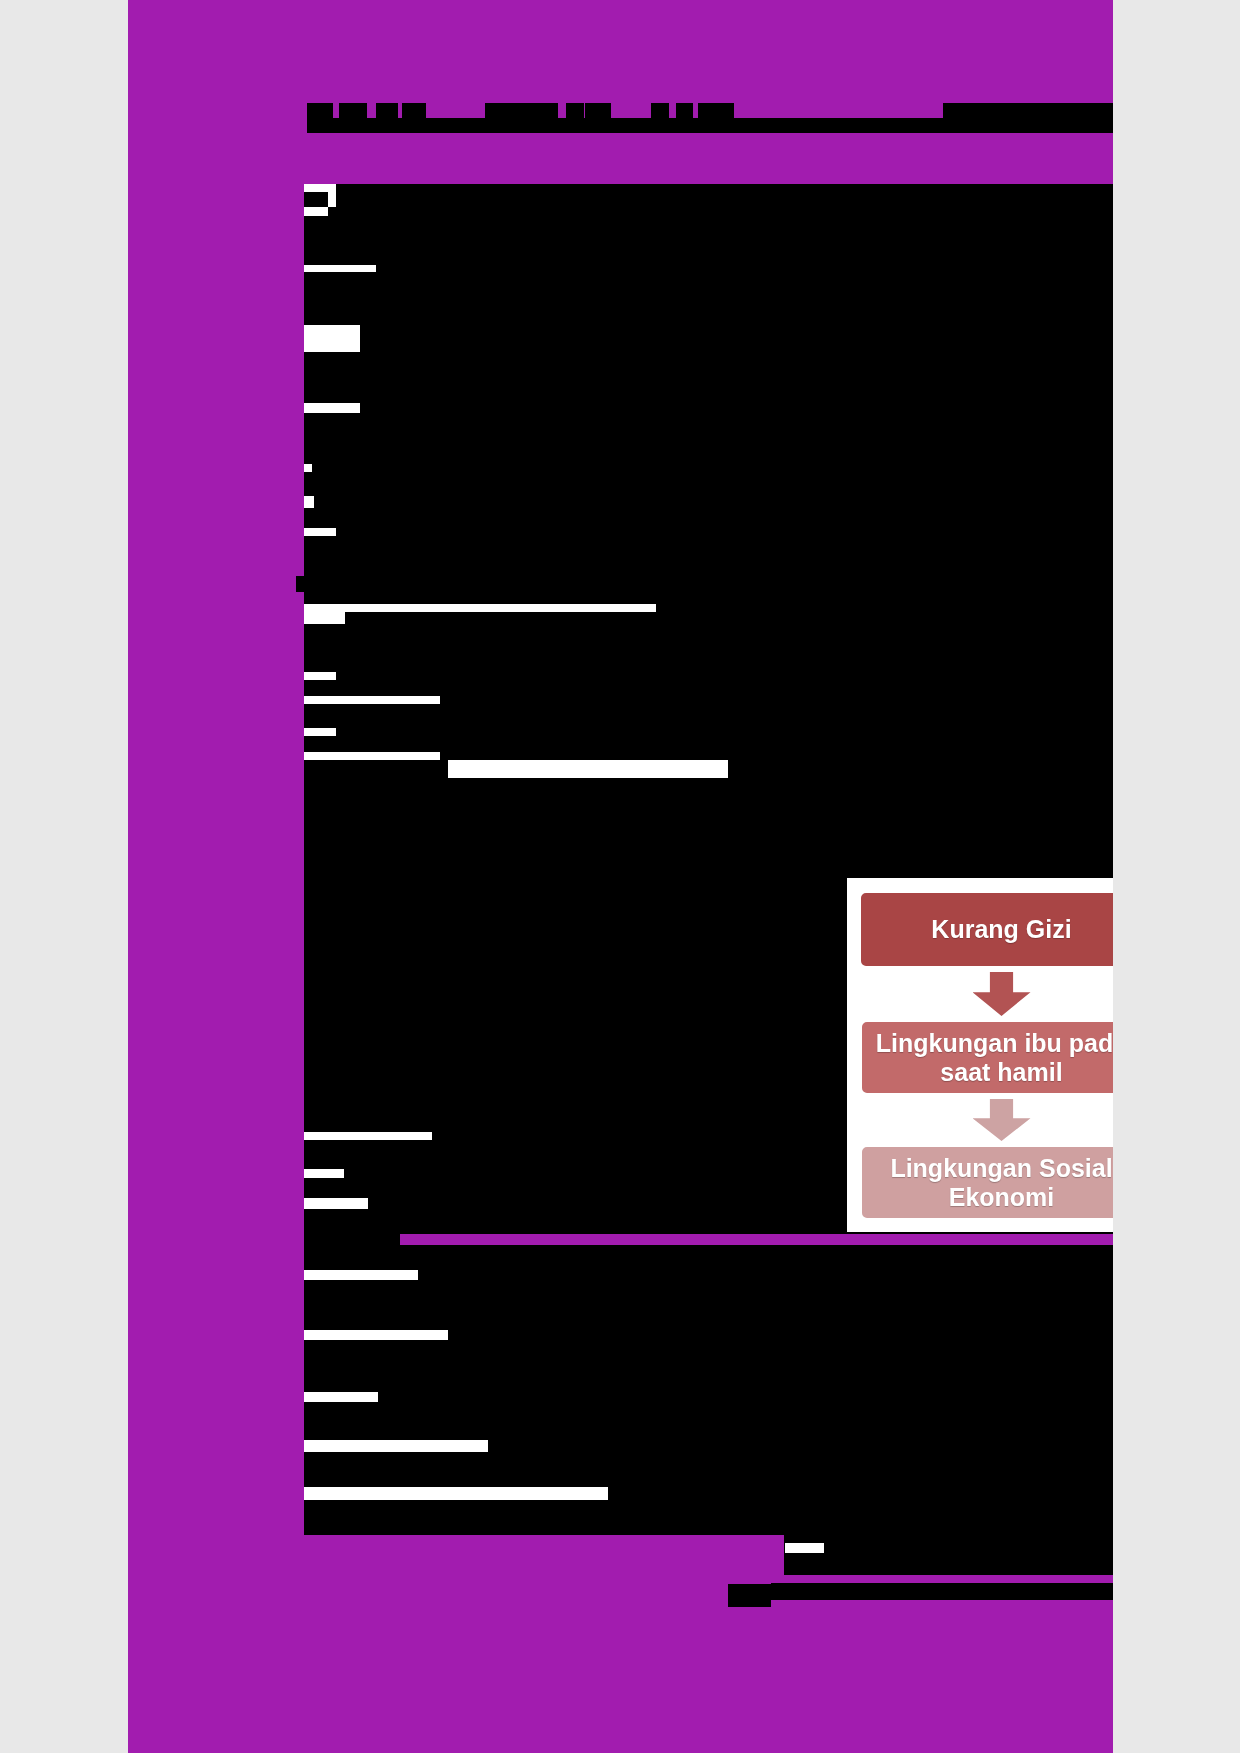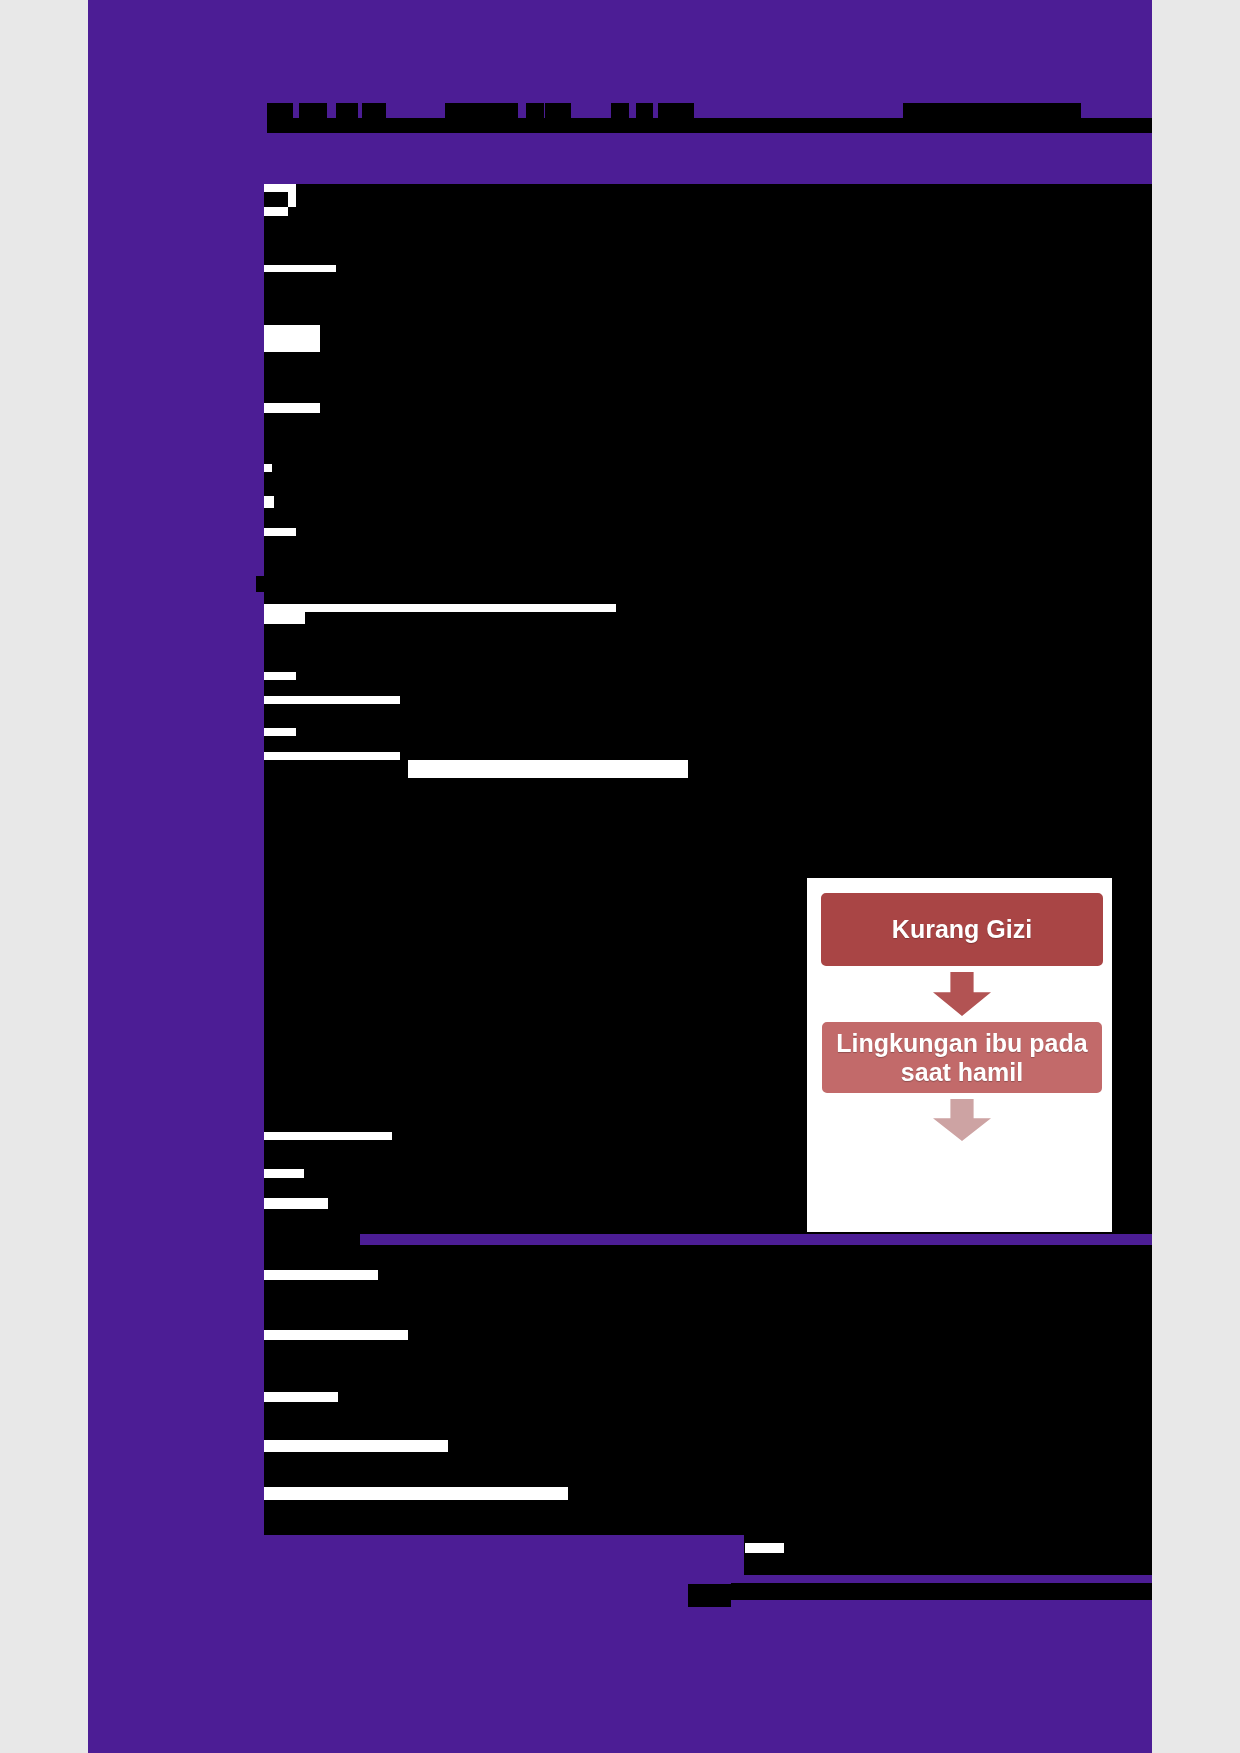--- a/index.html
+++ b/index.html
@@ -1,19 +1,19 @@
 <!DOCTYPE html>
 <html><head>
 <meta charset="utf-8">
 <style>
   html,body{margin:0;padding:0;background:#e8e8e8;}
   .page{
     position:relative;
-    width:1064px;height:1753px;
-    background:#4c1d95;
+    width:985px;height:1753px;
+    background:#a21caf;
     margin:0 auto;
     overflow:hidden;
     font-family:"Liberation Sans", sans-serif;
   }
   .rect{position:absolute;}
   .rect.black{background:#000;z-index:1;}
   .rect.white{background:#fff;z-index:2;}
   .panel{
     position:absolute;
     background:#fff;
@@ -116,15 +116,18 @@
 
   <div class="panel" id="diagram-panel" style="left: 719px; top: 878px; width: 305px; height: 354px; background: rgb(255, 255, 255);">
     <div class="dbox" style="left: 10px; top: 11px; width: 290px; height: 81px; background: rgb(169, 69, 69); color: rgb(255, 255, 255);">
       <span>Kurang Gizi</span>
     </div>
     <div class="arrow" style="left: 126px; top: 94px; width: 58px; height: 44px; background: rgb(178, 83, 83);"></div>
     <div class="dbox" style="left: 11px; top: 140px; width: 288px; height: 79px; background: rgb(194, 106, 106); color: rgb(255, 255, 255);">
       <span>Lingkungan ibu pada saat hamil</span>
     </div>
     <div class="arrow" style="left: 126px; top: 221px; width: 58px; height: 42px; background: rgb(205, 163, 163);"></div>
+    <div class="dbox" style="left: 11px; top: 265px; width: 288px; height: 79px; background: rgb(207, 160, 160); color: rgb(255, 255, 255);">
+      <span>Lingkungan Sosial Ekonomi</span>
+    </div>
   </div>
 
 </div>
 
 </body></html>

